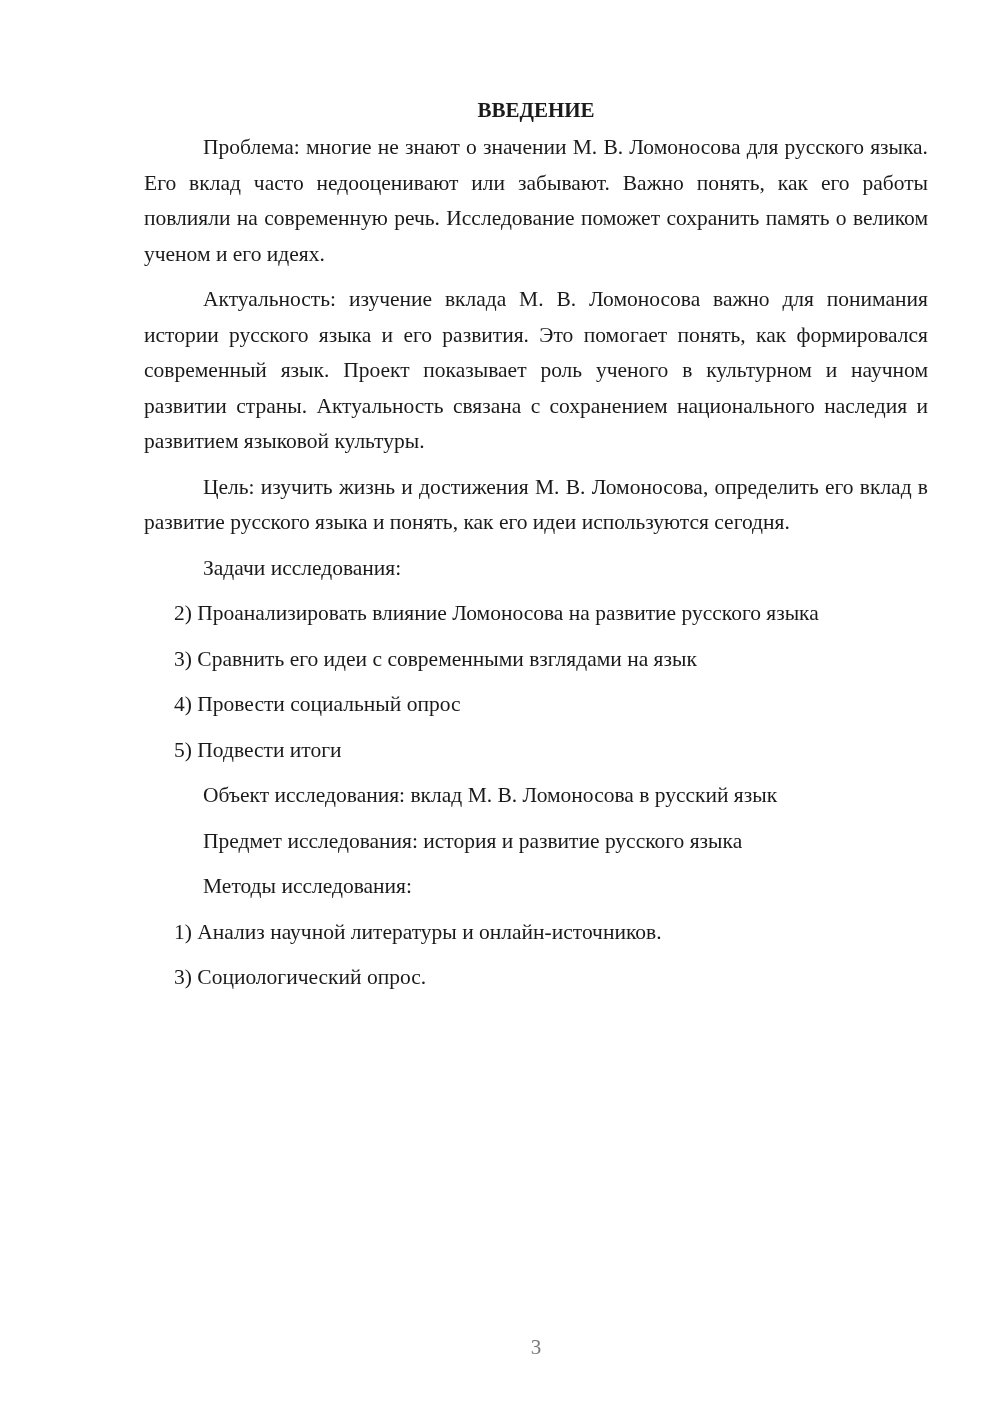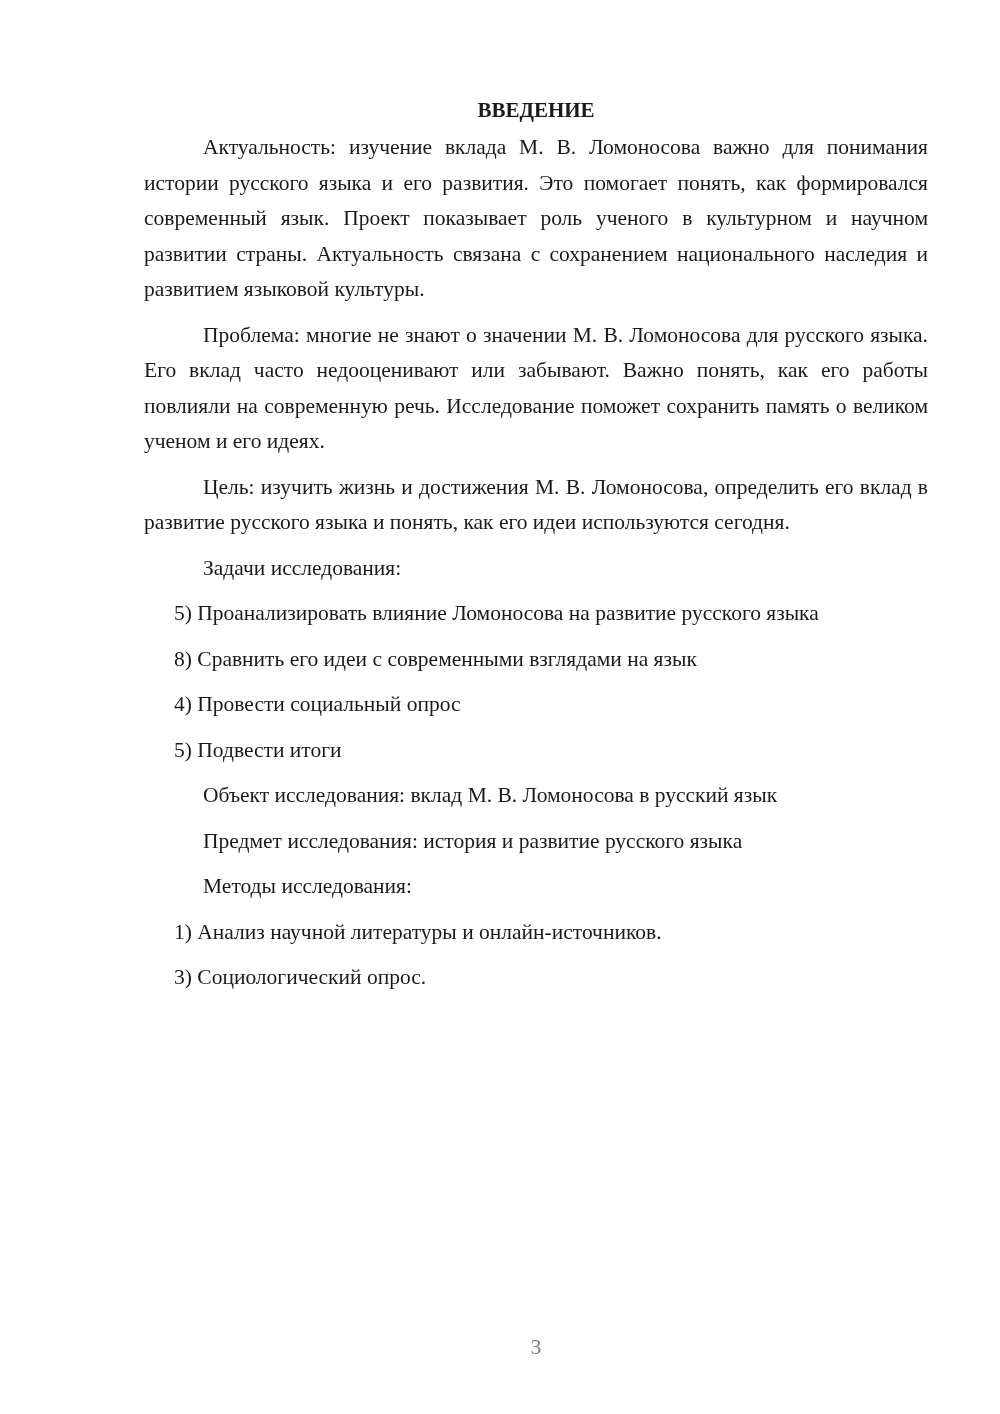--- a/index.html
+++ b/index.html
@@ -66,31 +66,31 @@
       box-sizing: border-box;
     }
   </style>
 </head>
 <body>
 
 <div class="page">
   <div class="content">
     <div class="title">ВВЕДЕНИЕ</div>
 
+    <p class="para">Проблема: многие не знают о значении М. В. Ломоносова для русского языка. Его вклад часто недооценивают или забывают. Важно понять, как его работы повлияли на современную речь. Исследование поможет сохранить память о великом ученом и его идеях.</p>
+
     <p class="para">Актуальность: изучение вклада М. В. Ломоносова важно для понимания истории русского языка и его развития. Это помогает понять, как формировался современный язык. Проект показывает роль ученого в культурном и научном развитии страны. Актуальность связана с сохранением национального наследия и развитием языковой культуры.</p>
-
-    <p class="para">Проблема: многие не знают о значении М. В. Ломоносова для русского языка. Его вклад часто недооценивают или забывают. Важно понять, как его работы повлияли на современную речь. Исследование поможет сохранить память о великом ученом и его идеях.</p>
 
     <p class="para">Цель: изучить жизнь и достижения М. В. Ломоносова, определить его вклад в развитие русского языка и понять, как его идеи используются сегодня.</p>
 
     <p class="single">Задачи исследования:</p>
 
     <div>
-      <p class="list-item">5) Проанализировать влияние Ломоносова на развитие русского языка</p>
-      <p class="list-item">8) Сравнить его идеи с современными взглядами на язык</p>
+      <p class="list-item">2) Проанализировать влияние Ломоносова на развитие русского языка</p>
+      <p class="list-item">3) Сравнить его идеи с современными взглядами на язык</p>
       <p class="list-item">4) Провести социальный опрос</p>
       <p class="list-item">5) Подвести итоги</p>
     </div>
 
     <p class="single">Объект исследования: вклад М. В. Ломоносова в русский язык</p>
 
     <p class="single">Предмет исследования: история и развитие русского языка</p>
 
 
     <p class="single">Методы исследования:</p>

